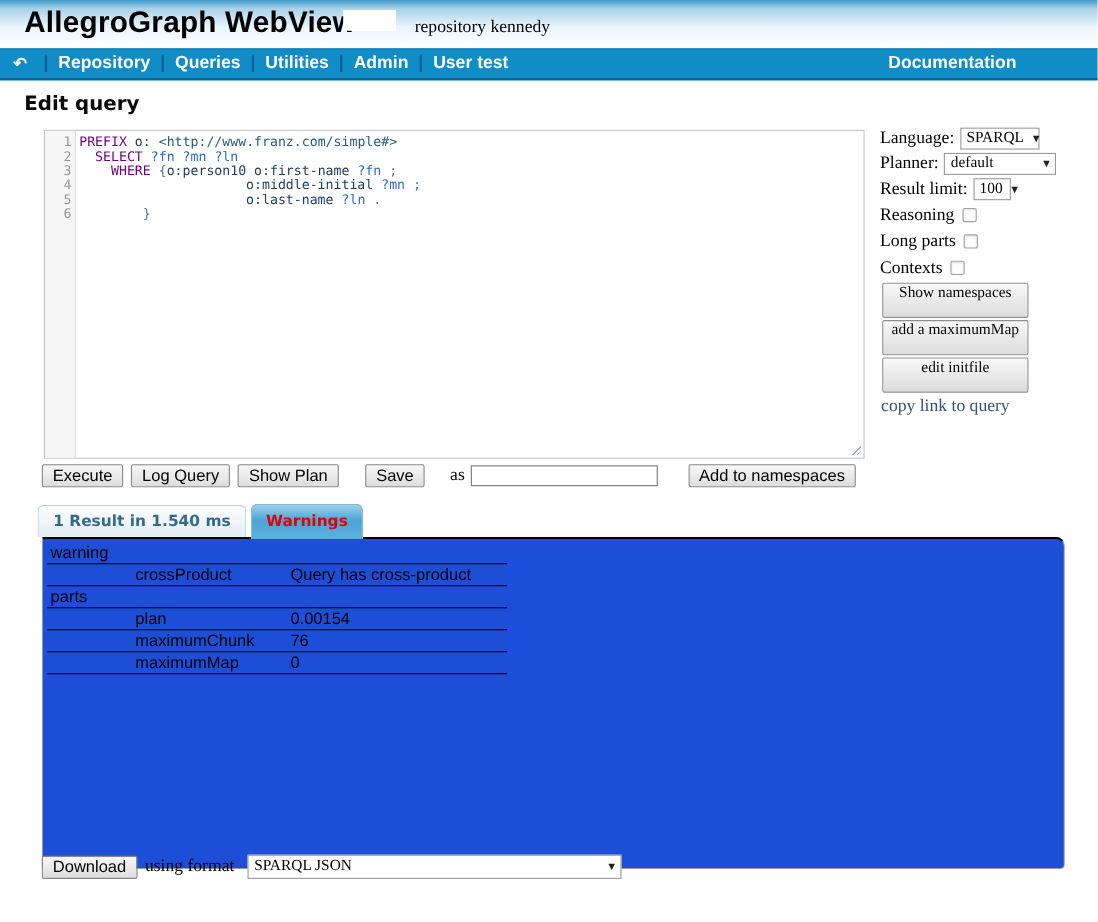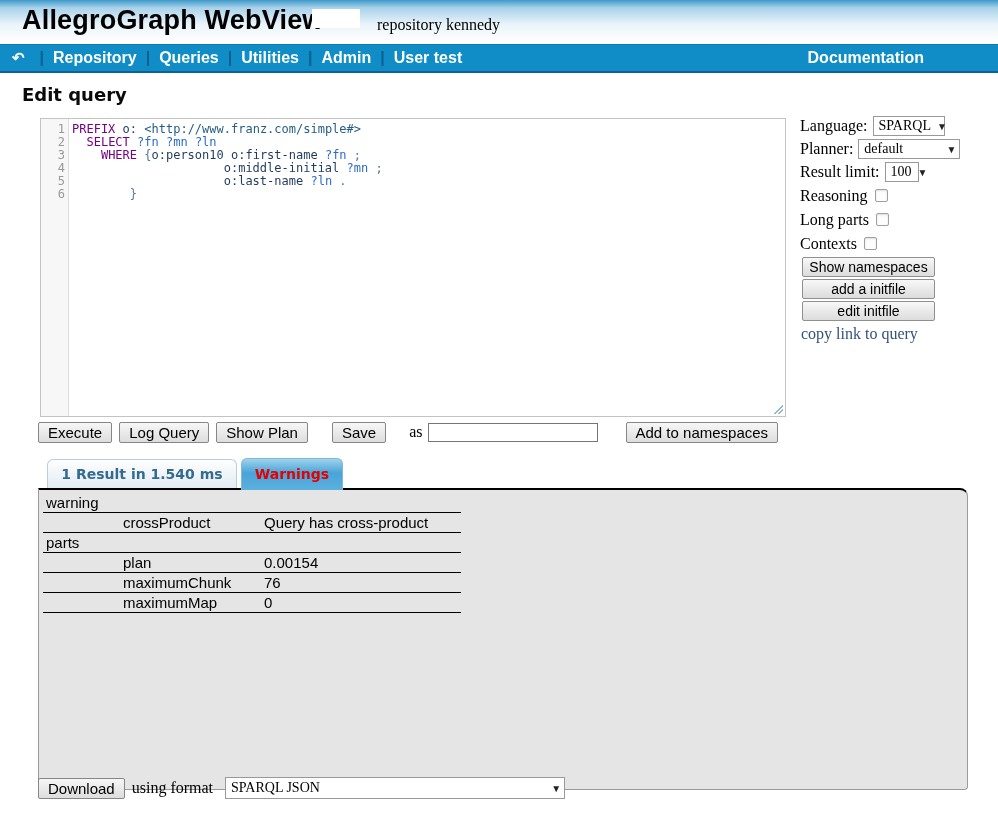--- a/index.html
+++ b/index.html
@@ -48,49 +48,49 @@
 
   
   .controls { position:absolute; left:800px; top:116px; width:196px; font-size:16px; }
   .ctl-row { display:flex; align-items:center; margin-bottom:3px; }
   .sel { display:inline-flex; align-items:center; justify-content:space-between;
          border:1px solid #999; background:#fff; height:20px; padding:0 3px 0 5px;
          font-size:14px; margin-left:5px; cursor:pointer; }
   .sel .arrow { font-size:10px; color:#222; margin-left:6px; }
   .chk { width:13px; height:13px; border:1px solid #a0a0a0; border-radius:2px; background:#fdfdfd;
          box-shadow:inset 0 1px 2px rgba(0,0,0,.12); margin-left:7px; cursor:pointer; }
-  .side-btn { display:block; width:133px; height:20px; margin:2px 0 2px 2px; text-align:center;
-              font-family:Liberation Sans, sans-serif; font-size:14px; color:#000; cursor:pointer;
+  .side-btn { display:block; width:133px; height:32px; margin:2px 0 2px 2px; text-align:center;
+              font-family:Liberation Serif, serif; font-size:14px; color:#000; cursor:pointer;
               border:1px solid #8f8f8f; border-radius:2px;
               background:linear-gradient(#f8f8f8,#dcdcdc); line-height:18px; }
   .copy-link { margin-top:4px; margin-left:1px; color:#33527a; font-size:16px; cursor:pointer; }
 
   
   .actions { position:absolute; left:38px; top:421px; height:22px; display:flex; align-items:center; }
   .btn { border:1px solid #868686; background:linear-gradient(#f7f7f7,#dddddd); border-radius:2px;
          font-family:Liberation Sans, sans-serif; font-size:15px; color:#000; height:21px;
          padding:0 9px; line-height:19px; cursor:pointer; }
   .actions .btn { margin-right:7px; }
   .actions .save-btn { margin-left:17px; }
   .as-label { font-size:16px; margin:0 5px 0 16px; }
   .save-input { width:170px; height:19px; border:1px solid #767676; font-size:13px; padding:0 3px; }
   .add-repo-btn { margin-left:28px; }
 
   
-  .tabs { position:absolute; left:47px; top:458px; display:flex; align-items:flex-end;
+  .tabs { position:absolute; left:34px; top:458px; display:flex; align-items:flex-end;
           font-family:"DejaVu Sans",sans-serif; font-weight:bold; font-size:14px; }
   .tab { border-radius:6px 6px 0 0; text-align:center; cursor:pointer; }
   .tab-results { width:190px; height:29px; line-height:29px; color:#336a90;
                  background:linear-gradient(#fefefe,#e2ecf3); border:1px solid #b9cdda; border-bottom:none; }
   .tab-warnings { width:102px; height:32px; line-height:30px; color:#e60000; margin-left:4px;
                   background:linear-gradient(#9fd2ec 0%,#4aa4d8 45%,#5cb0de 100%);
                   border:1px solid #7fb8d8; border-bottom:none; position:relative; z-index:2; margin-bottom:-2px; }
 
   
-  .panel { position:absolute; left:38px; top:488px; width:930px; height:302px; background:#e5e5e5;
+  .panel { position:absolute; left:38px; top:488px; width:930px; height:302px; background:#1d4ed8;
            border:1px solid #9a9a9a; border-top:2px solid #000; border-radius:0 8px 4px 4px; }
   .rtable { position:absolute; left:4px; top:3px; width:418px;
             font-family:"Liberation Sans",sans-serif; font-size:15px; }
   .rrow { display:flex; align-items:center; height:20px; border-bottom:1px solid #000; }
   .rrow .section { margin-left:3px; }
   .rrow .key { margin-left:80px; width:141px; }
   .rrow .val { }
 
   
   .download-row { position:absolute; left:38px; top:777px; display:flex; align-items:center; }
@@ -166,21 +166,21 @@
     </div>
     <div class="ctl-row" style="height:21px;">
       <span>Long parts</span>
       <span class="chk"></span>
     </div>
     <div class="ctl-row" style="height:21px;">
       <span>Contexts</span>
       <span class="chk"></span>
     </div>
     <div class="side-btn">Show namespaces</div>
-    <div class="side-btn">add a initfile</div>
+    <div class="side-btn">add a maximumMap</div>
     <div class="side-btn">edit initfile</div>
     <div class="copy-link">copy link to query</div>
   </div>
 
   <div class="actions">
     <button class="btn">Execute</button>
     <button class="btn">Log Query</button>
     <button class="btn">Show Plan</button>
     <button class="btn save-btn">Save</button>
     <span class="as-label">as</span>

